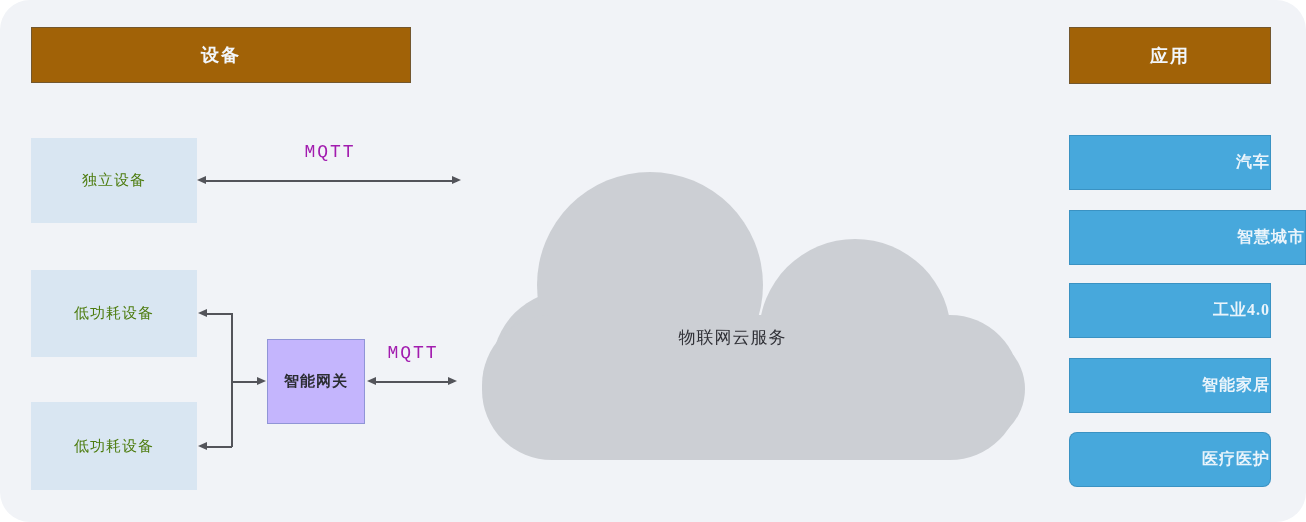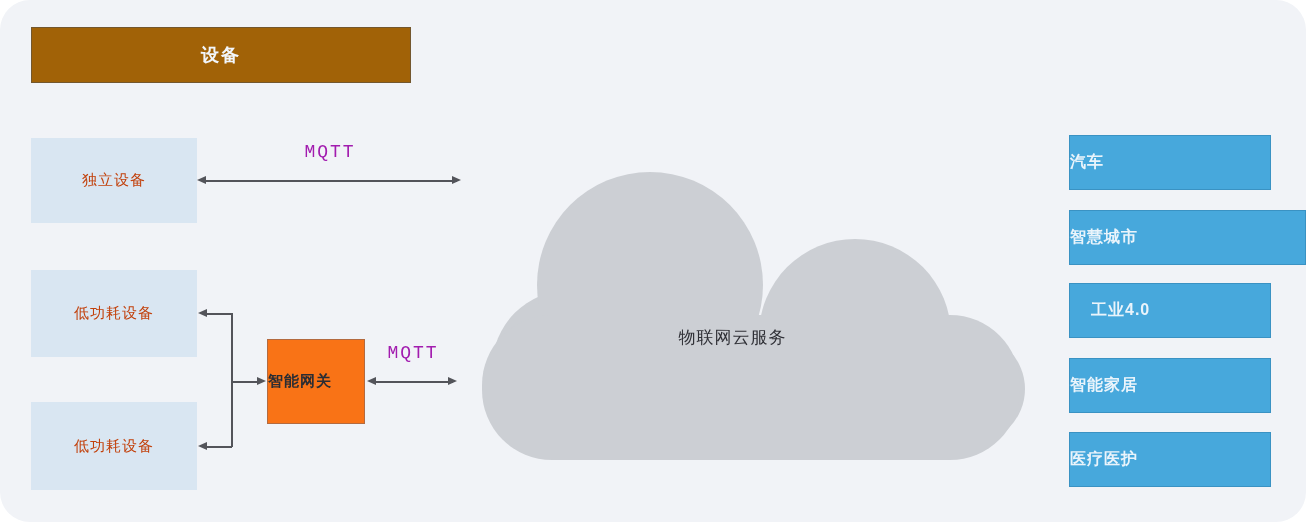--- a/index.html
+++ b/index.html
@@ -13,34 +13,35 @@
   }
   .abs{position:absolute;}
   .hdr{
     display:flex;align-items:center;justify-content:center;
     background:#a16207;border:1px solid rgba(30,70,120,.35);
     color:#f2f6fb;font-size:18px;font-weight:bold;letter-spacing:2px;
     box-sizing:border-box;
   }
   .box-light{
     display:flex;align-items:center;justify-content:center;
-    background:#d9e6f2;color:#c2410c;font-size:15px;letter-spacing:1px;
+    background:#d9e6f2;color:#4d7c0f;font-size:15px;letter-spacing:1px;
     box-sizing:border-box;
   }
   .box-gw{
-    display:flex;align-items:center;
-    background:#f97316;border:1px solid rgba(50,90,140,.35);
+    display:flex;align-items:center;justify-content:center;
+    background:#c4b5fd;border:1px solid rgba(50,90,140,.35);
     color:#2b2d33;font-size:15px;font-weight:bold;letter-spacing:1px;
     box-sizing:border-box;
   }
   .app-box{
-    display:flex;align-items:center;justify-content:flex-start;
+    display:flex;align-items:center;justify-content:flex-end;
     background:#47a8dc;border:1px solid rgba(20,80,120,.25);
     color:#eaf4fb;font-size:16px;font-weight:bold;letter-spacing:1px;
     box-sizing:border-box;
+    font-family:Liberation Serif, serif;
   }
   .hline{height:1.5px;background:#53545a;}
   .vline{width:1.5px;background:#53545a;}
   .ah{width:0;height:0;border-top:4.5px solid transparent;border-bottom:4.5px solid transparent;}
   .ah-left{border-right:9px solid #53545a;}
   .ah-right{border-left:9px solid #53545a;}
   .mqtt-label{
     text-align:center;color:#a21caf;font-size:18px;letter-spacing:2px;font-family:Liberation Mono, monospace;
   }
   .cloud-label{
@@ -48,20 +49,23 @@
   }
 </style>
 </head>
 <body>
 
 <div class="canvas">
   <div class="card"></div>
 
   <div class="abs hdr" style="left:31px;top:27px;width:380px;height:56px;">
     <span>设备</span>
+  </div>
+  <div class="abs hdr" style="left:1069px;top:27px;width:202px;height:57px;">
+    <span>应用</span>
   </div>
 
   <div class="abs box-light" style="left:31px;top:138px;width:166px;height:85px;">
     <span>独立设备</span>
   </div>
   <div class="abs box-light" style="left:31px;top:270px;width:166px;height:87px;">
     <span>低功耗设备</span>
   </div>
   <div class="abs box-light" style="left:31px;top:402px;width:166px;height:88px;">
     <span>低功耗设备</span>
@@ -104,16 +108,16 @@
   </div>
   <div class="abs app-box" style="left:1069px;top:210px;width:237px;height:55px;">
     <span>智慧城市</span>
   </div>
   <div class="abs app-box" style="left:1069px;top:283px;width:202px;height:55px;padding-left:21px;">
     <span>工业4.0</span>
   </div>
   <div class="abs app-box" style="left:1069px;top:358px;width:202px;height:55px;">
     <span>智能家居</span>
   </div>
-  <div class="abs app-box" style="left:1069px;top:432px;width:202px;height:55px;">
+  <div class="abs app-box" style="left:1069px;top:432px;width:202px;height:55px;border-radius:8px;">
     <span>医疗医护</span>
   </div>
 </div>
 
 </body></html>

